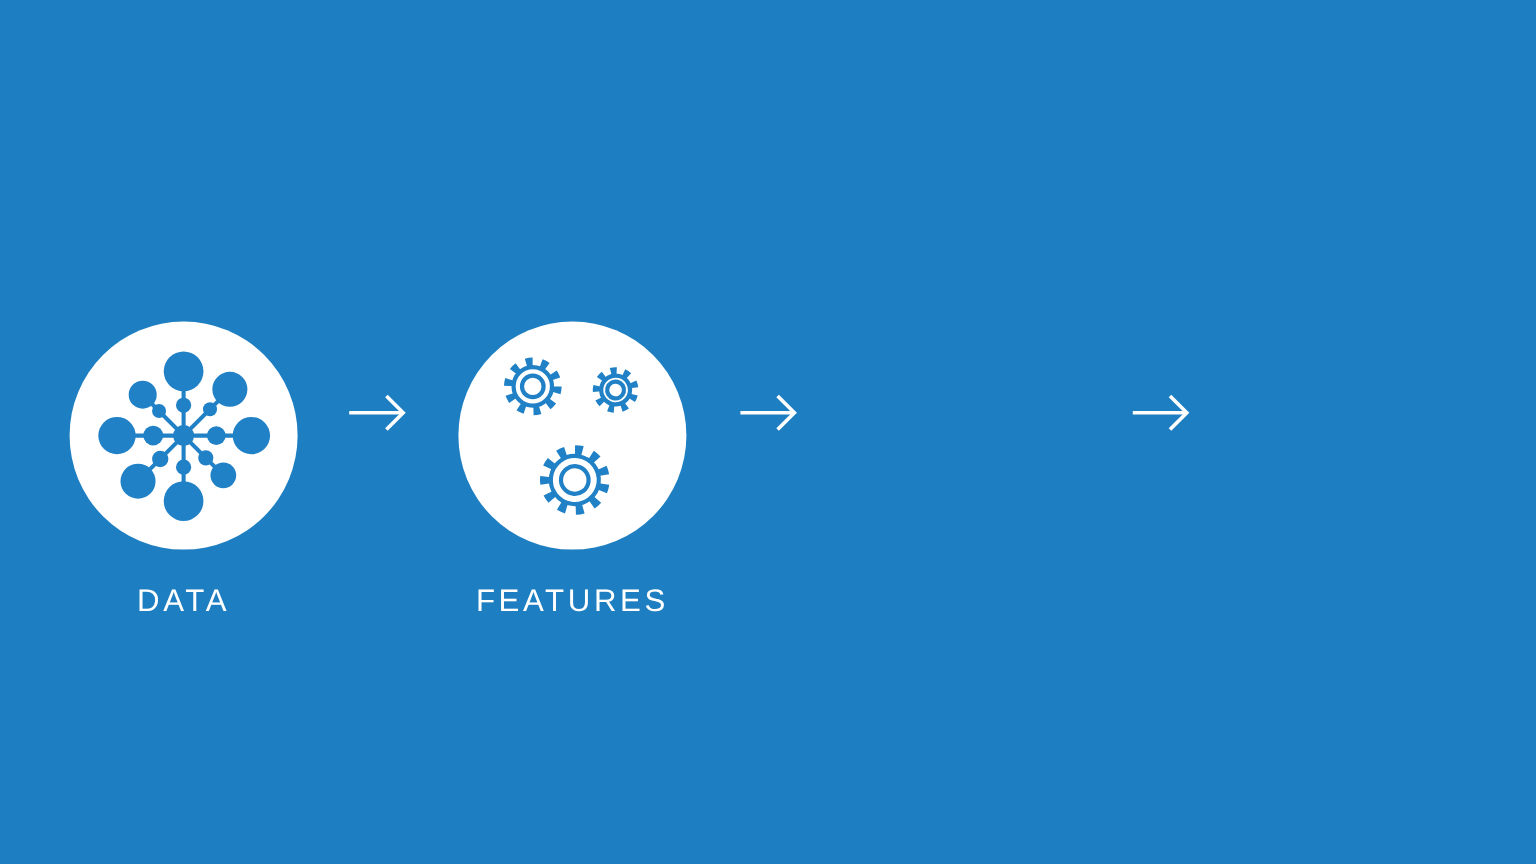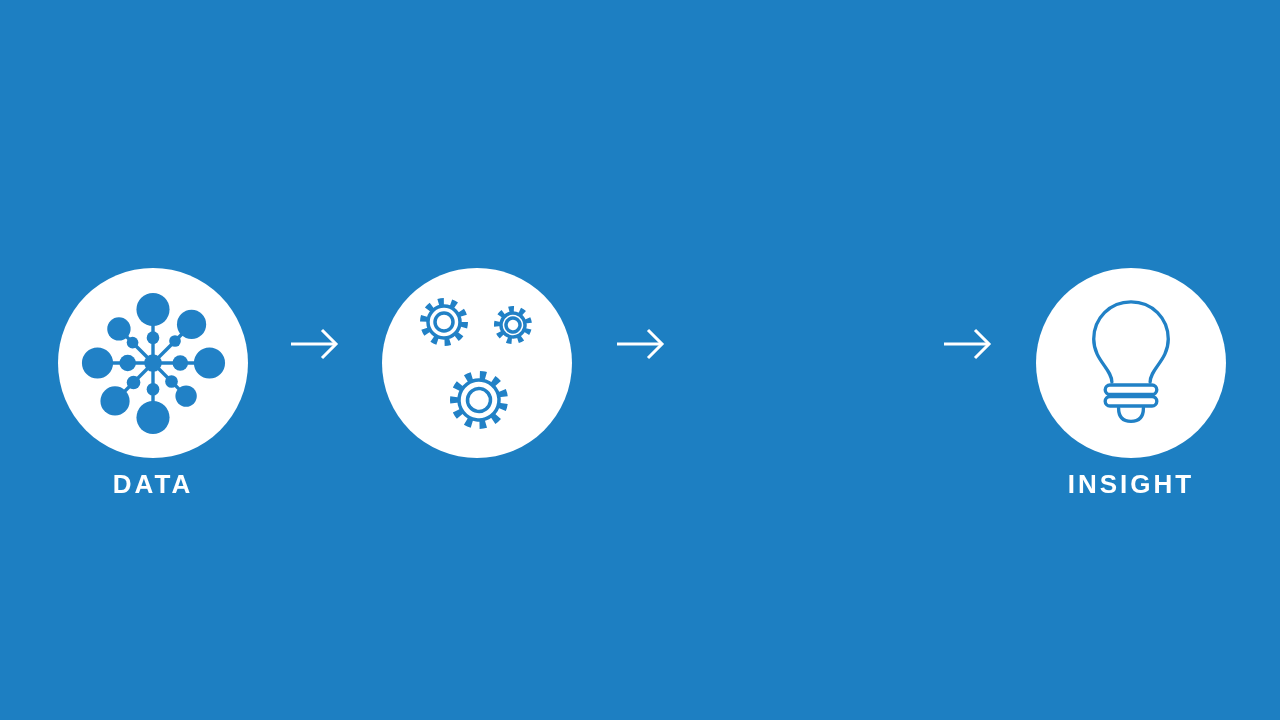--- a/index.html
+++ b/index.html
@@ -33,24 +33,24 @@
     background: #ffffff;
     display: flex;
     align-items: center;
     justify-content: center;
   }
   .step-icon {
     color: var(--icon, #2181c6);
     display: block;
   }
   .step-label {
-    margin-top: 11px;
+    margin-top: 27px;
     color: var(--fg, #ffffff);
     font-size: 26px;
-    font-weight: 700;
+    font-weight: 400;
     letter-spacing: 3px;
     text-align: right;
     white-space: nowrap;
   }
   .connector {
     position: absolute;
     top: 324px;
     width: 56px;
     height: 40px;
     color: var(--fg, #ffffff);
@@ -128,41 +128,28 @@
           <circle r="7" stroke-width="3.5"></circle>
         </g>
 
         <g transform="translate(2,42) rotate(8)">
           <circle r="24.5" stroke-width="9" stroke-dasharray="6.2 7.8"></circle>
           <circle r="20" stroke-width="3.5"></circle>
           <circle r="11.5" stroke-width="3.5"></circle>
         </g>
       </svg>
     </div>
+    <div class="step-label">FEATURES</div>
   </div>
 
   <svg class="connector pos-conn-1" viewBox="0 0 56 40" fill="none" stroke="currentColor" stroke-width="3" stroke-linecap="butt" stroke-linejoin="miter">
     <line x1="4" y1="20" x2="49" y2="20"></line>
     <polyline points="35,6 49,20 35,34"></polyline>
   </svg>
 
 
   <svg class="connector pos-conn-2" viewBox="0 0 56 40" fill="none" stroke="currentColor" stroke-width="3" stroke-linecap="butt" stroke-linejoin="miter">
     <line x1="4" y1="20" x2="49" y2="20"></line>
     <polyline points="35,6 49,20 35,34"></polyline>
   </svg>
 
-  <div class="step pos-step-3">
-    <div class="step-circle">
-      <svg class="step-icon" width="90" height="130" viewBox="-45 -68 90 136" fill="none" stroke="currentColor" stroke-width="3.5" stroke-linecap="round" stroke-linejoin="round">
-
-        <path d="M -20,20 C -20,6 -39,-3 -39,-25 C -39,-47 -22,-64 0,-64 C 22,-64 39,-47 39,-25 C 39,-3 20,6 20,20"></path>
-
-        <rect x="-27" y="23" width="54" height="10" rx="5"></rect>
-        <rect x="-27" y="35" width="54" height="10" rx="5"></rect>
-
-        <path d="M -13,47 C -13,57 -8,61 0,61 C 8,61 13,57 13,47"></path>
-      </svg>
-    </div>
-    <div class="step-label">INSIGHT</div>
-  </div>
 
 </div>
 
 </body></html>

